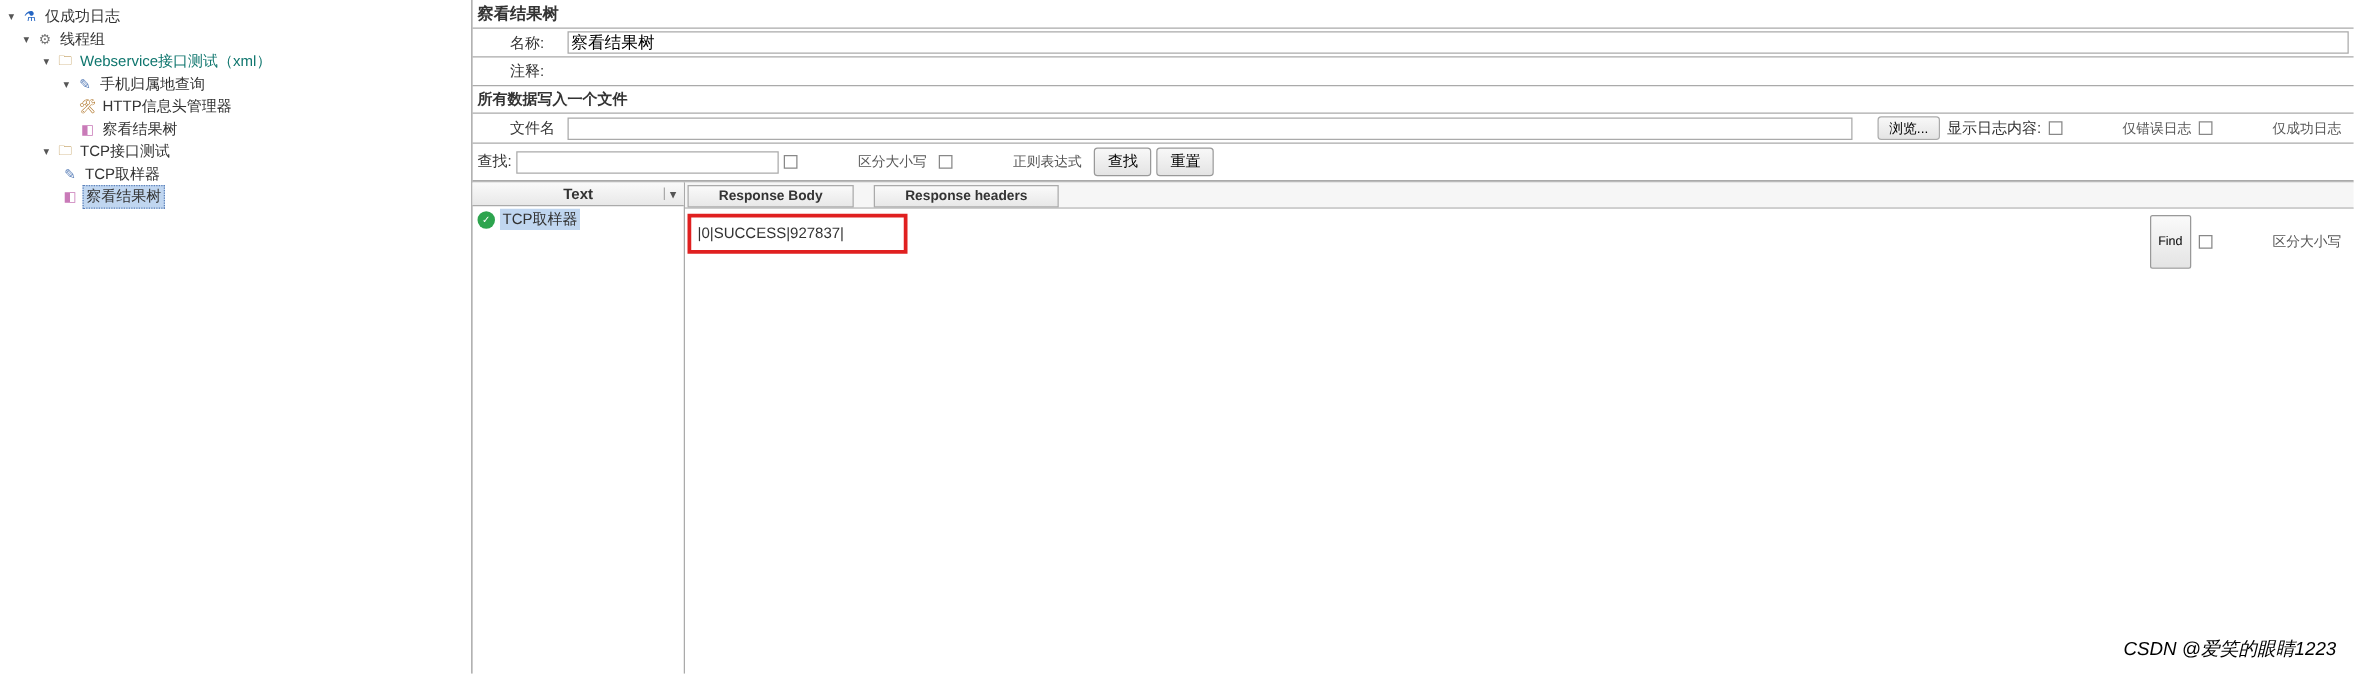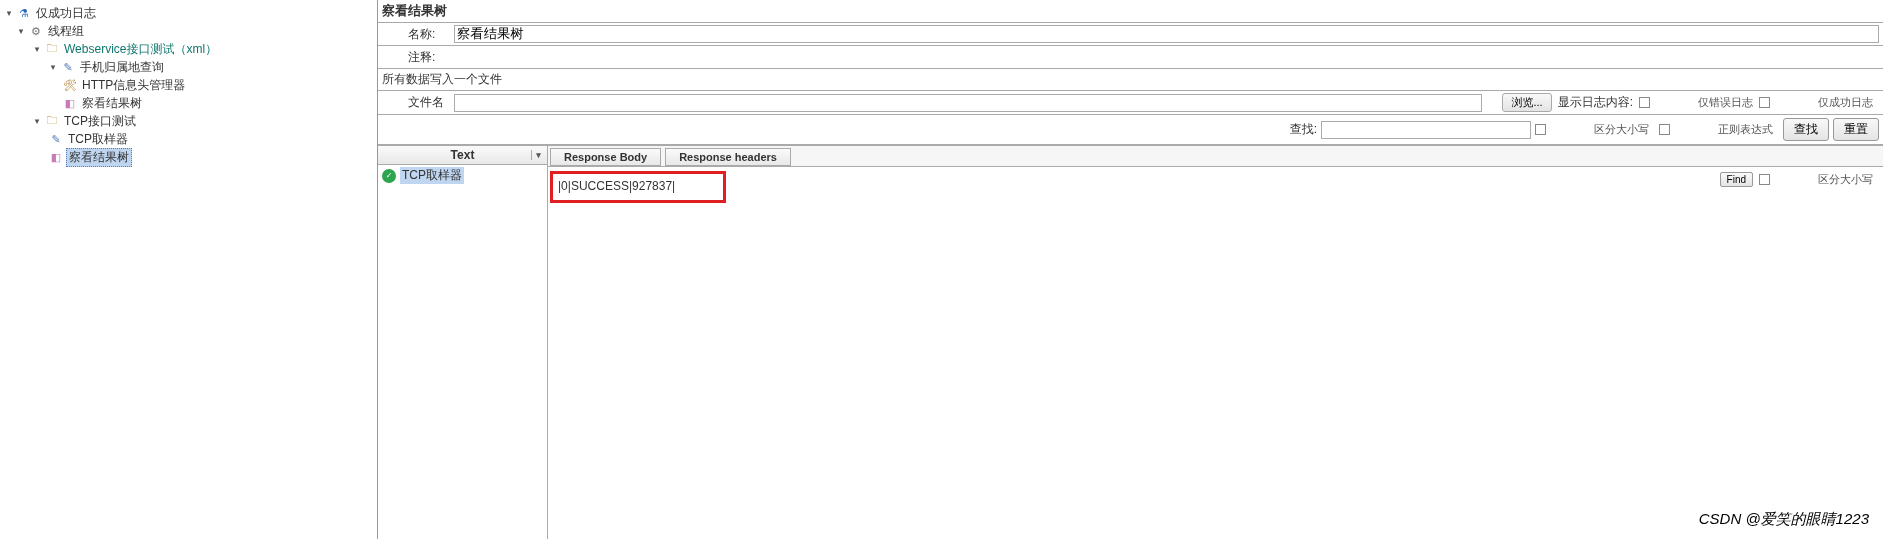--- a/index.html
+++ b/index.html
@@ -17,45 +17,45 @@
   .header-row { display: flex; align-items: center; border-bottom: 1px solid #aaa; padding: 2px 4px; min-height: 20px; }
   .header-title { font-weight: bold; font-size: 13px; }
   .header-label { width: 46px; margin-left: 26px; }
   .header-input { flex: 1; border: 1px solid #aaa; height: 18px; padding: 0 2px; background: #fff; }
 
   .file-write-row { display: flex; align-items: center; border-bottom: 1px solid #aaa; padding: 2px 4px; }
   .browse-btn { background: linear-gradient(#f8f8f8,#e4e4e4); border: 1px solid #aaa; border-radius: 3px; padding: 1px 8px; font-size: 11px; margin-left: 20px; cursor: pointer; }
   .log-label { margin: 0 6px; }
   .checkbox { width: 11px; height: 11px; border: 1px solid #888; display: inline-block; margin-right: 2px; vertical-align: middle; background: #fff; }
 
-  .search-row { display: flex; align-items: center; padding: 3px 4px; border-bottom: 1px solid #aaa; gap: 4px; justify-content: flex-end; }
+  .search-row { display: flex; align-items: center; padding: 3px 4px; border-bottom: 1px solid #aaa; gap: 4px; }
   .search-box { width: 210px; border: 1px solid #aaa; height: 18px; background: #fff; }
   .btn { background: linear-gradient(#f8f8f8,#e4e4e4); border: 1px solid #999; border-radius: 3px; padding: 2px 10px; cursor: pointer; font-size: 12px; }
   .chk-lbl { display: inline-flex; align-items: center; font-size: 11px; color: #555; margin-right: 6px; gap: 46px; }
 
   .result-area { flex: 1; display: flex; border-top: 1px solid #aaa; }
   .result-tree { width: 170px; border-right: 1px solid #aaa; display: flex; flex-direction: column; }
   .result-tree-header { background: linear-gradient(#fafafa,#e8e8e8); border-bottom: 1px solid #aaa; padding: 2px 4px; font-weight: bold; display: flex; align-items: center; position: relative; justify-content: center; }
   .result-tree-header .drop { position: absolute; right: 2px; width: 14px; text-align: center; color: #555; border-left: 1px solid #aaa; font-size: 9px; }
   .result-item { display: flex; align-items: center; padding: 2px 4px; }
   .result-item .ok-icon { width: 14px; height: 14px; border-radius: 50%; background: #2da44e; display: inline-flex; align-items: center; justify-content: center; color: #fff; font-size: 8px; margin-right: 4px; }
   .result-item .sel { background: #c0d6f0; padding: 0 2px; }
 
   .detail-panel { flex: 1; display: flex; flex-direction: column; position: relative; }
   .tab-row { display: flex; background: #eee; border-bottom: 1px solid #aaa; }
   .tab { padding: 2px 8px; border-right: 1px solid #aaa; background: linear-gradient(#fafafa,#e8e8e8); cursor: pointer; border-top: 1px solid #aaa; }
   .tab.active { background: #fff; border-bottom: 1px solid #fff; position: relative; top: 1px; color: #1a56b0; }
   .subtab-row { display: flex; background: #f6f6f6; border-bottom: 1px solid #aaa; }
-  .subtab { padding: 2px 13px; border: 1px solid #aaa; margin: 2px 2px 0 2px; background: linear-gradient(#fafafa,#e8e8e8); font-weight: bold; font-size: 11px; cursor: pointer; }
+  .subtab { padding: 2px 24px; border: 1px solid #aaa; margin: 2px 14px 0 2px; background: linear-gradient(#fafafa,#e8e8e8); font-weight: bold; font-size: 11px; cursor: pointer; }
   .response-body { flex: 1; padding: 6px; background: #fff; font-family: Arial, sans-serif; font-size: 12px; position: relative; }
   .highlight-box { border: 3px solid #e02020; position: absolute; top: 4px; left: 2px; width: 176px; height: 32px; pointer-events: none; }
   .body-text { position: relative; top: 6px; left: 4px; }
 
   .find-row { position: absolute; right: 4px; top: 26px; display: flex; align-items: center; gap: 6px; font-size: 11px; color: #555; z-index: 5; }
-  .find-btn { border: 1px solid #999; background: linear-gradient(#fafafa,#e4e4e4); border-radius: 2px; padding: 1px 6px; font-size: 10px; cursor: pointer; text-align: center; }
+  .find-btn { border: 1px solid #999; background: linear-gradient(#fafafa,#e4e4e4); border-radius: 2px; padding: 15px 6px; font-size: 10px; cursor: pointer; text-align: center; }
 
   .watermark { position: absolute; right: 14px; bottom: 10px; color: #000000; font-size: 15px; font-style: italic; pointer-events: none; }
 </style>
 </head>
 <body>
 
 <div class="main">
   <div class="tree-panel">
     <div class="tree-node">
       <span class="tree-toggle">▾</span>
@@ -105,21 +105,21 @@
       <span class="header-title">察看结果树</span>
     </div>
     <div class="header-row">
       <span class="header-label">名称:</span>
       <input class="header-input" value="察看结果树" style="">
     </div>
     <div class="header-row">
       <span class="header-label">注释:</span>
       <input class="header-input" style="border: none;">
     </div>
-    <div class="header-row" style="font-weight:normal;">
+    <div class="header-row" style="font-weight:bold;">
       <span>所有数据写入一个文件</span>
     </div>
     <div class="file-write-row">
       <span class="header-label">文件名</span>
       <input class="header-input" style="">
       <button class="browse-btn">浏览...</button>
       <span class="log-label">显示日志内容:</span>
       <label class="chk-lbl">
           <span class="checkbox"></span>
           <span>仅错误日志</span>

